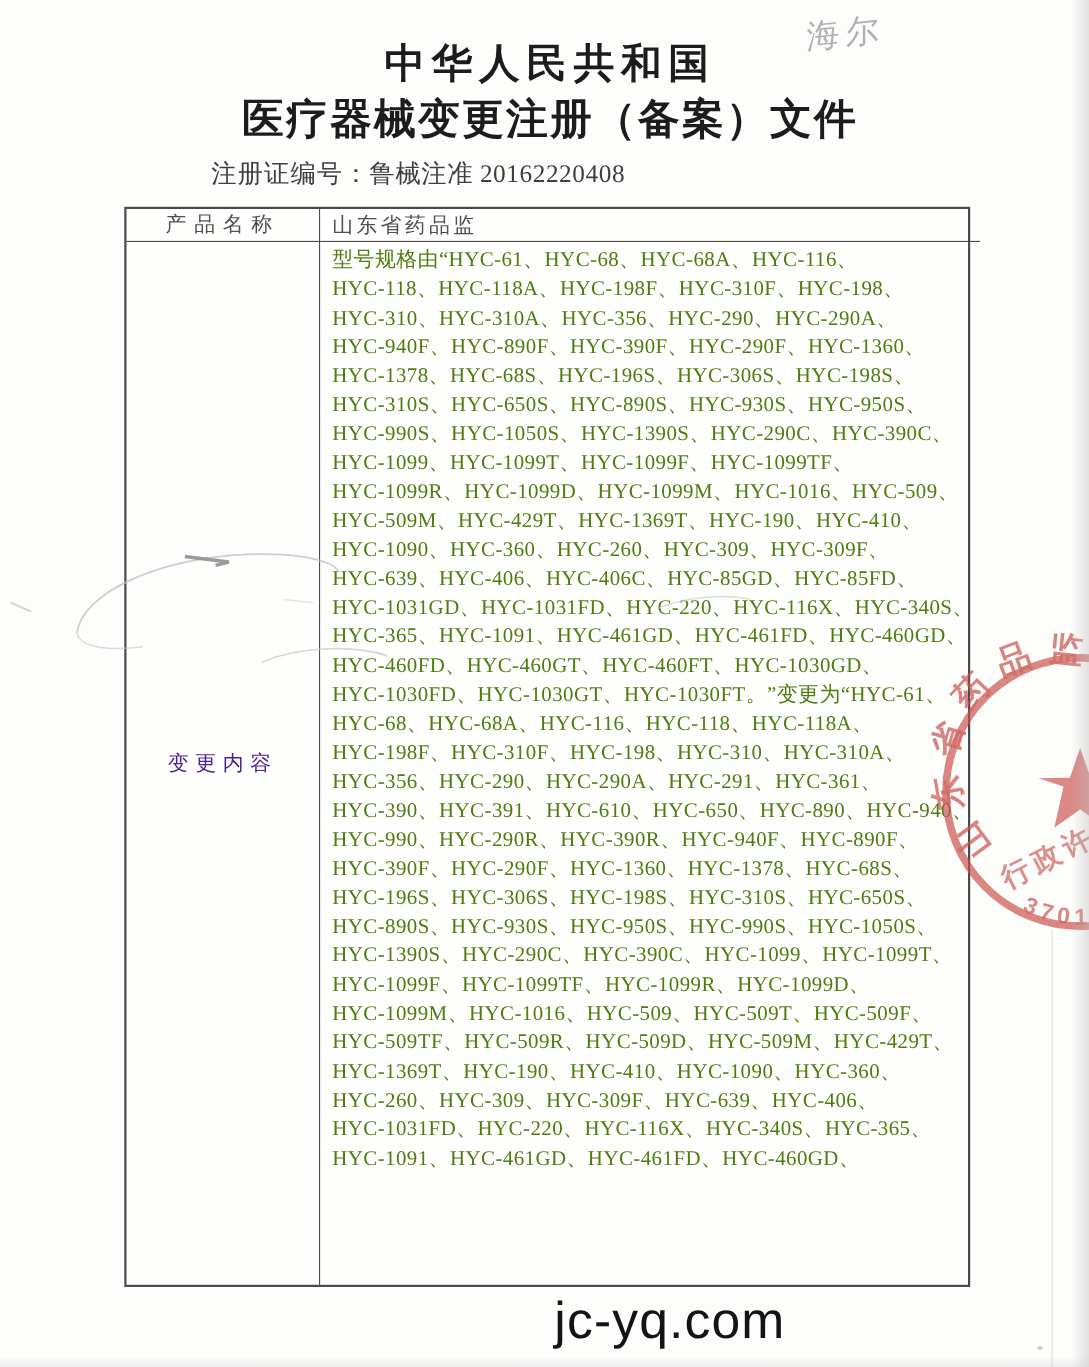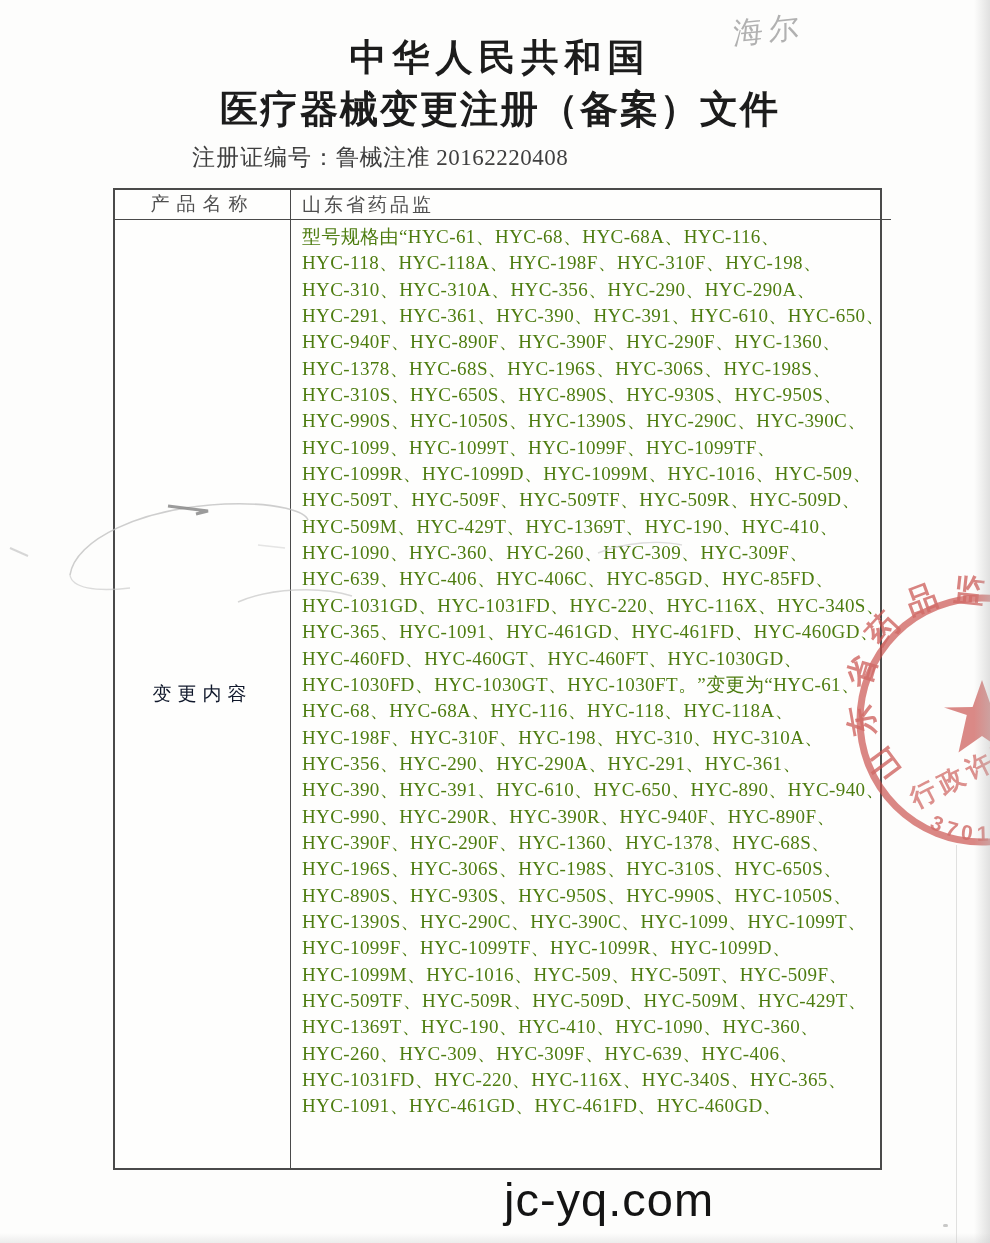--- a/index.html
+++ b/index.html
@@ -63,21 +63,21 @@
     font-size:19px;letter-spacing:7px;color:#4f4f4f;padding-bottom:2px;
   }
   .c-value1{
     border-bottom:1.5px solid #4a4a4a;
     display:flex;align-items:center;
     padding-left:11px;font-size:19px;letter-spacing:3px;color:#4f4f4f;
   }
   .c-label2{
     border-right:1.5px solid #4a4a4a;
     display:flex;align-items:center;justify-content:center;
-    font-size:19px;letter-spacing:6px;color:#0f172a;
+    font-size:19px;letter-spacing:6px;color:#4c1d95;
   }
   .c-content{
     padding:4px 6px 0 11px;
     font-size:19px;color:#4d7c0f;
     letter-spacing:0.4px;
   }
   .c-content .cline{
     line-height:26.35px;white-space:nowrap;
   }
   
@@ -111,28 +111,26 @@
   <div class="reg-line"><span>注册证编号：</span><span class="num">鲁械注准 20162220408</span></div>
 
   <div class="doc-table">
     <div class="cell c-label1">产品名称</div>
     <div class="cell c-value1">山东省药品监</div>
     <div class="cell c-label2">变更内容</div>
     <div class="cell c-content">
         <div class="cline">型号规格由“HYC-61、HYC-68、HYC-68A、HYC-116、</div>
         <div class="cline">HYC-118、HYC-118A、HYC-198F、HYC-310F、HYC-198、</div>
         <div class="cline">HYC-310、HYC-310A、HYC-356、HYC-290、HYC-290A、</div>
-        <div class="cline">HYC-291、HYC-361、HYC-390、HYC-391、HYC-610、HYC-650、</div>
         <div class="cline">HYC-940F、HYC-890F、HYC-390F、HYC-290F、HYC-1360、</div>
         <div class="cline">HYC-1378、HYC-68S、HYC-196S、HYC-306S、HYC-198S、</div>
         <div class="cline">HYC-310S、HYC-650S、HYC-890S、HYC-930S、HYC-950S、</div>
         <div class="cline">HYC-990S、HYC-1050S、HYC-1390S、HYC-290C、HYC-390C、</div>
         <div class="cline">HYC-1099、HYC-1099T、HYC-1099F、HYC-1099TF、</div>
         <div class="cline">HYC-1099R、HYC-1099D、HYC-1099M、HYC-1016、HYC-509、</div>
-        <div class="cline">HYC-509T、HYC-509F、HYC-509TF、HYC-509R、HYC-509D、</div>
         <div class="cline">HYC-509M、HYC-429T、HYC-1369T、HYC-190、HYC-410、</div>
         <div class="cline">HYC-1090、HYC-360、HYC-260、HYC-309、HYC-309F、</div>
         <div class="cline">HYC-639、HYC-406、HYC-406C、HYC-85GD、HYC-85FD、</div>
         <div class="cline">HYC-1031GD、HYC-1031FD、HYC-220、HYC-116X、HYC-340S、</div>
         <div class="cline">HYC-365、HYC-1091、HYC-461GD、HYC-461FD、HYC-460GD、</div>
         <div class="cline">HYC-460FD、HYC-460GT、HYC-460FT、HYC-1030GD、</div>
         <div class="cline">HYC-1030FD、HYC-1030GT、HYC-1030FT。”变更为“HYC-61、</div>
         <div class="cline">HYC-68、HYC-68A、HYC-116、HYC-118、HYC-118A、</div>
         <div class="cline">HYC-198F、HYC-310F、HYC-198、HYC-310、HYC-310A、</div>
         <div class="cline">HYC-356、HYC-290、HYC-290A、HYC-291、HYC-361、</div>

